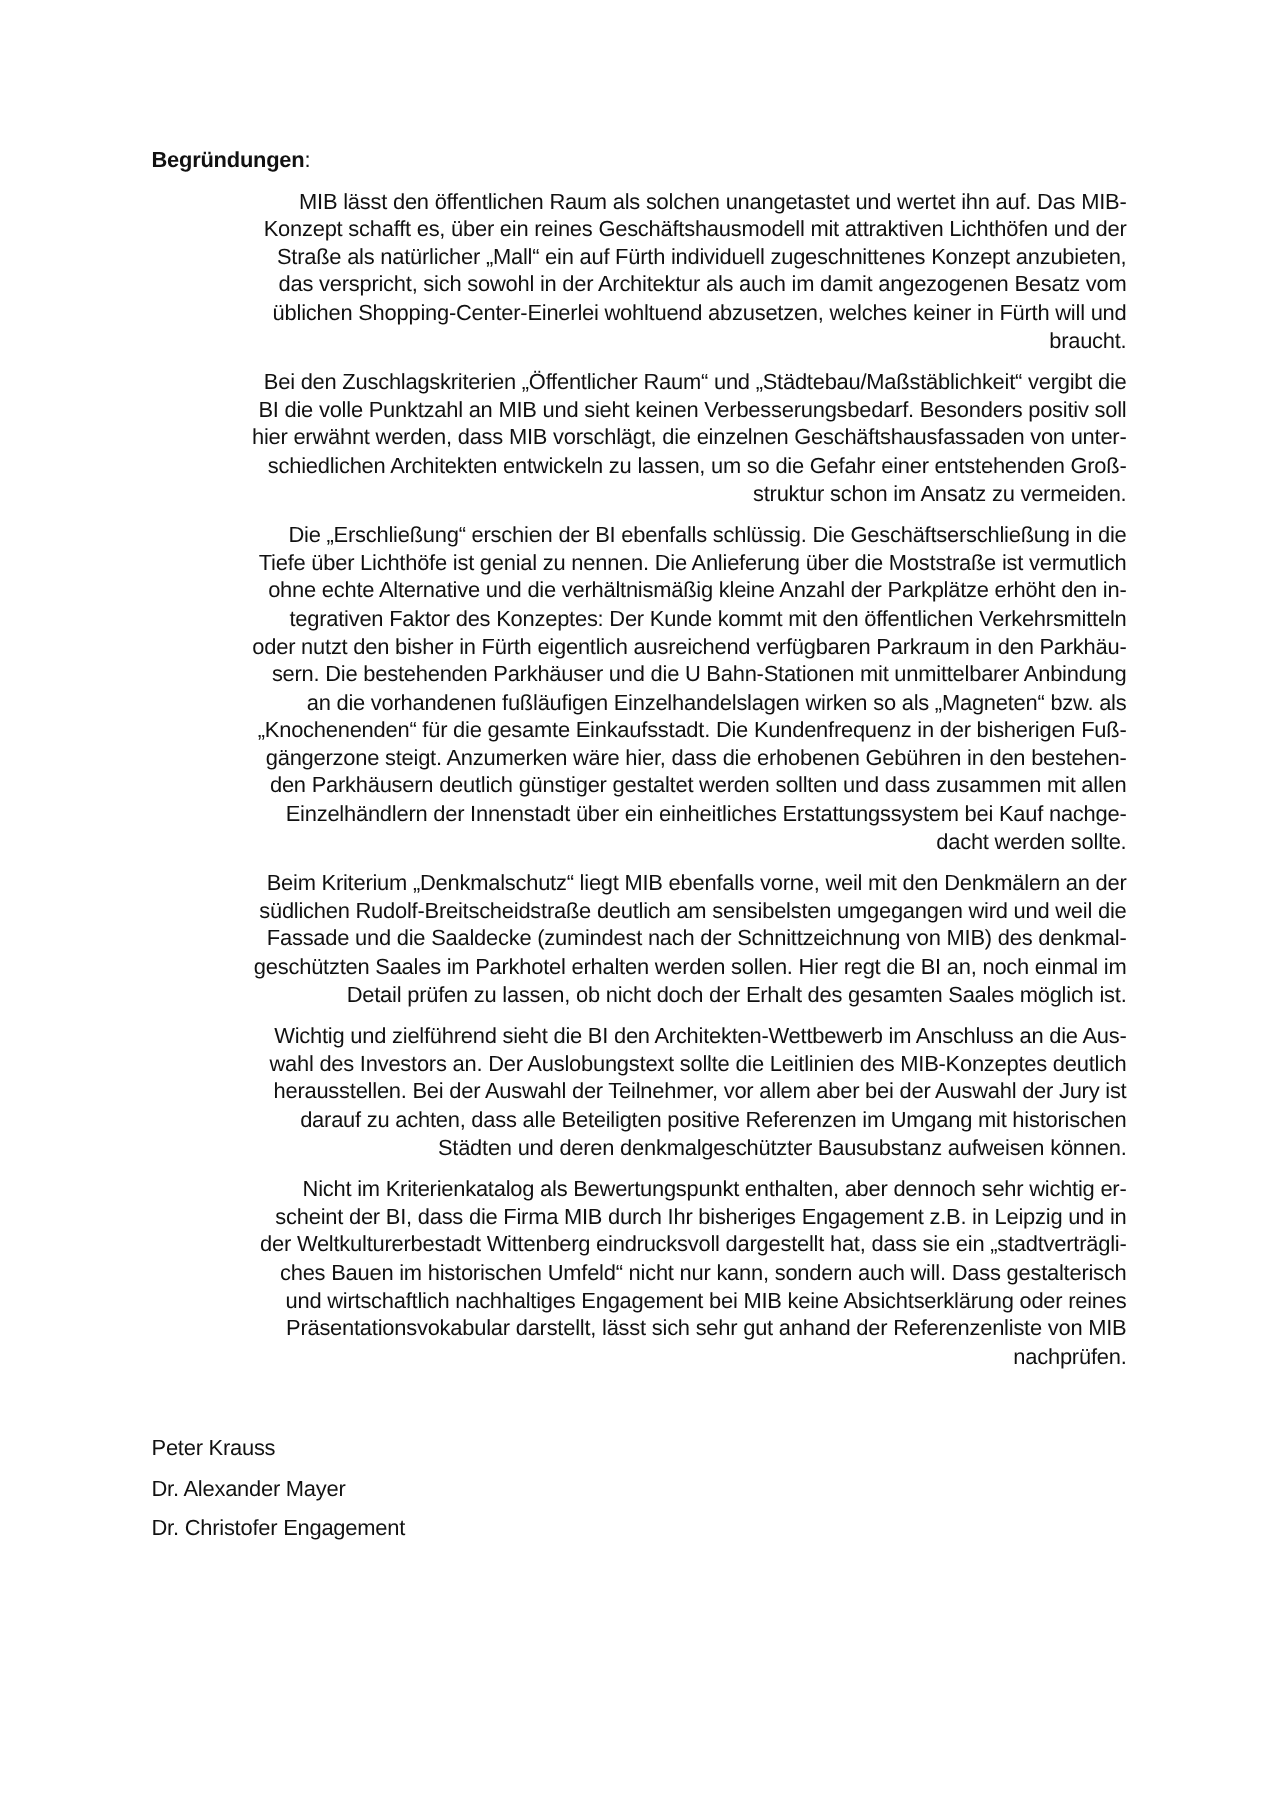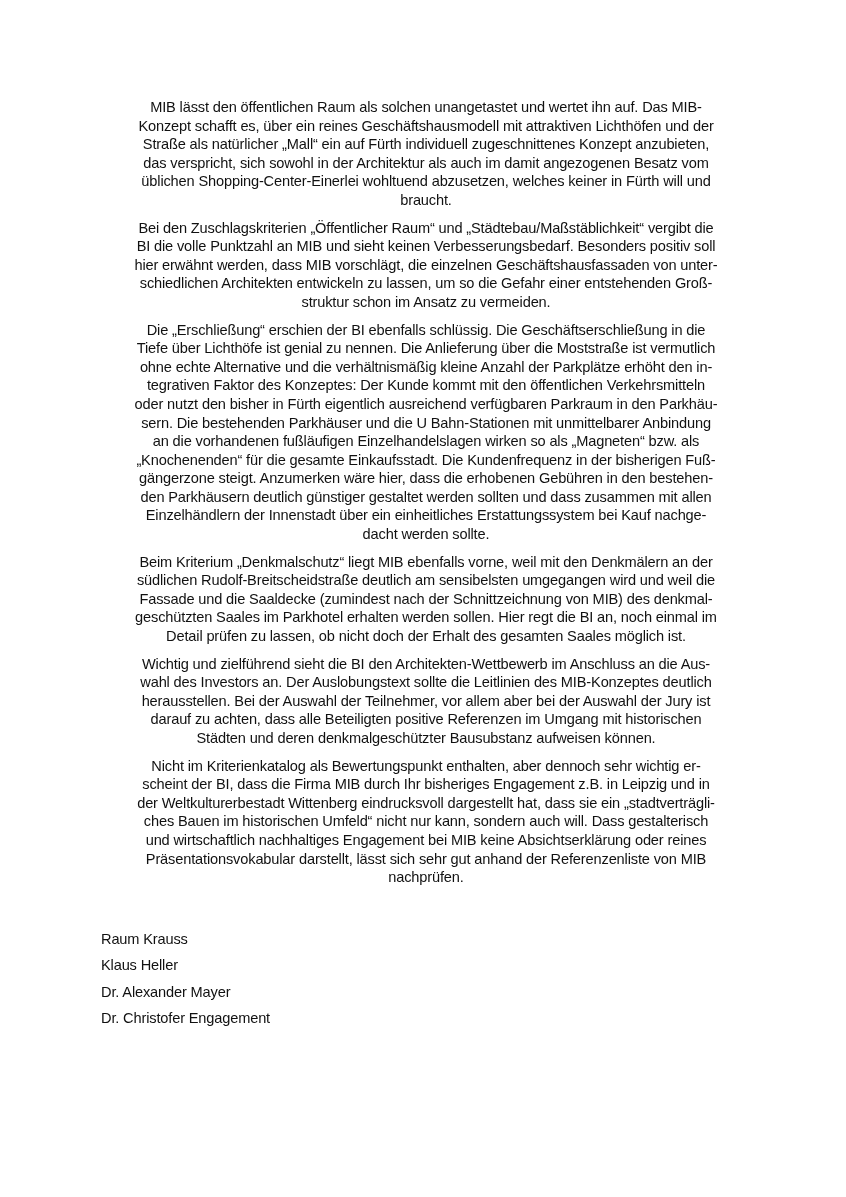--- a/index.html
+++ b/index.html
@@ -5,28 +5,29 @@
   html, body { margin: 0; padding: 0; background: #ffffff; }
   body { width: 846px; height: 1197px; position: relative; overflow: hidden; }
   .page {
     position: absolute; left: 101px; top: 98px; width: 650px;
     font-family: "Liberation Sans", sans-serif;
     font-size: 14.6px; line-height: 18.6px; color: #111111;
     letter-spacing: -0.15px;
   }
   .heading { margin: 0 0 9px 0; font-size: 14.6px; }
   .heading b { font-weight: bold; }
-  .para { margin: 0 0 9px 0; text-align: center; white-space: pre-line; }
+  .para { margin: 0 0 9px 0; text-align: right; white-space: pre-line; }
   .signatures { margin-top: 43px; }
   .sig { margin: 0 0 7.5px 0; line-height: 19px; }
 </style>
 </head>
 <body>
 
 <div class="page">
+  <div class="heading"><b>Begründungen</b><span>:</span></div>
 
   <p class="para">MIB lässt den öffentlichen Raum als solchen unangetastet und wertet ihn auf. Das MIB-
 Konzept schafft es, über ein reines Geschäftshausmodell mit attraktiven Lichthöfen und der
 Straße als natürlicher „Mall“ ein auf Fürth individuell zugeschnittenes Konzept anzubieten,
 das verspricht, sich sowohl in der Architektur als auch im damit angezogenen Besatz vom
 üblichen Shopping-Center-Einerlei wohltuend abzusetzen, welches keiner in Fürth will und
 braucht.</p>
   <p class="para">Bei den Zuschlagskriterien „Öffentlicher Raum“ und „Städtebau/Maßstäblichkeit“ vergibt die
 BI die volle Punktzahl an MIB und sieht keinen Verbesserungsbedarf. Besonders positiv soll
 hier erwähnt werden, dass MIB vorschlägt, die einzelnen Geschäftshausfassaden von unter-
@@ -56,18 +57,17 @@
 Städten und deren denkmalgeschützter Bausubstanz aufweisen können.</p>
   <p class="para">Nicht im Kriterienkatalog als Bewertungspunkt enthalten, aber dennoch sehr wichtig er-
 scheint der BI, dass die Firma MIB durch Ihr bisheriges Engagement z.B. in Leipzig und in
 der Weltkulturerbestadt Wittenberg eindrucksvoll dargestellt hat, dass sie ein „stadtverträgli-
 ches Bauen im historischen Umfeld“ nicht nur kann, sondern auch will. Dass gestalterisch
 und wirtschaftlich nachhaltiges Engagement bei MIB keine Absichtserklärung oder reines
 Präsentationsvokabular darstellt, lässt sich sehr gut anhand der Referenzenliste von MIB
 nachprüfen.</p>
 
   <div class="signatures">
-    <div class="sig">Raum Krauss</div>
-    <div class="sig">Klaus Heller</div>
+    <div class="sig">Peter Krauss</div>
     <div class="sig">Dr. Alexander Mayer</div>
     <div class="sig">Dr. Christofer Engagement</div>
   </div>
 </div>
 
 </body></html>

